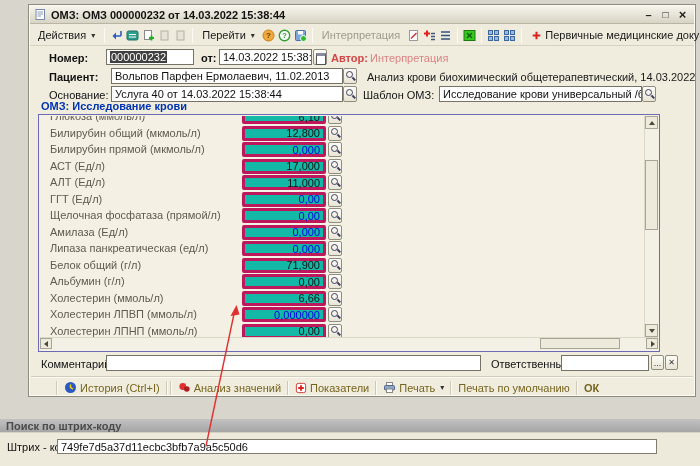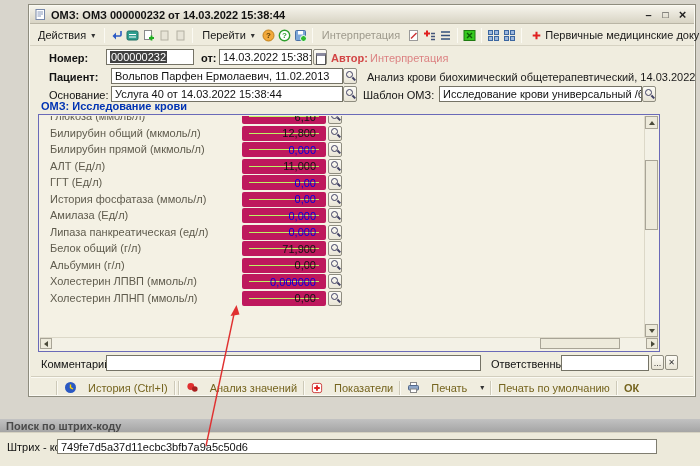--- a/index.html
+++ b/index.html
@@ -47,22 +47,22 @@
 
   .section-title{position:absolute;left:12px;top:95px;font-weight:bold;color:#0033B3;}
 
   
   .lst{position:absolute;left:9px;top:109px;width:622px;height:238px;border:1px solid #6A6AB8;
        background:#F4F1E4;box-sizing:border-box;}
   .lst-view{position:absolute;left:1px;top:1px;width:606px;height:222px;overflow:hidden;}
   .lst-row{position:relative;height:15px;margin-bottom:1.5px;}
   .lst-row.first{margin-top:-7px;}
   .tl{position:absolute;left:10px;top:1px;color:#5F5B4D;white-space:nowrap;}
-  .tf{position:absolute;left:202px;top:0;width:84px;height:15px;box-sizing:border-box;background:#bef264;
-      border:7px solid #be185d;border-radius:2px;display:flex;align-items:center;justify-content:flex-end;padding-right:3px;}
+  .tf{position:absolute;left:202px;top:0;width:84px;height:15px;box-sizing:border-box;background:#14b8a6;
+      border:3px solid #be185d;border-radius:2px;display:flex;align-items:center;justify-content:flex-end;padding-right:3px;}
   .tv-text{color:#111;}
   .tv-text.zero{color:#0000E0;}
   .tmag{position:absolute;left:288px;top:0;width:14px;height:15px;box-sizing:border-box;border:1px solid #8F8D80;
         border-radius:2px;background:linear-gradient(#FDFCF6,#E9E5D6);}
   .tmag .mag-g{left:2px;top:1.5px;}
   .tmag .mag-h{top:8px;}
 
   
   .vsb{position:absolute;right:1px;top:1px;width:13px;bottom:14px;background:#F3F1E6;border-left:1px solid #DCD8C8;}
   .sbtn{position:absolute;left:0;width:13px;height:13px;box-sizing:border-box;background:#EDEADB;border:1px solid #A8A496;}
@@ -78,21 +78,21 @@
   .hthumb{position:absolute;top:0;left:500px;width:80px;height:11px;box-sizing:border-box;background:#EDEADB;border:1px solid #A8A496;}
 
   
   .dots-btn,.x-btn{position:absolute;width:13px;height:15px;box-sizing:border-box;border:1px solid #8F8D80;border-radius:2px;
         background:linear-gradient(#FDFCF6,#E9E5D6);display:flex;align-items:center;justify-content:center;font-size:9px;color:#333;}
   .dots-btn::after{content:"...";letter-spacing:0;} .x-btn::after{content:"✕";font-size:8px;}
 
   
   .footrule{position:absolute;left:2px;right:2px;top:371px;height:0;border-top:1px solid #D2CEBE;border-bottom:1px solid #FBFAF3;}
   .footer{position:absolute;left:2px;right:2px;top:373px;height:19px;display:flex;align-items:center;padding-left:24px;}
-  .fbtn{display:flex;align-items:center;gap:11px;padding:0 5px;white-space:nowrap;color:#75641E;}
+  .fbtn{display:flex;align-items:center;gap:3px;padding:0 5px;white-space:nowrap;color:#75641E;}
   .fbtn.okb{font-weight:bold;}
   .fsep{width:1px;height:14px;background:#CDC9B8;border-right:1px solid #FBFAF3;margin:0 1px;}
 
   
   .bc-header{position:absolute;left:0;top:419px;width:700px;height:13px;
              background:linear-gradient(#C2C2C2,#A5A5A5);display:flex;align-items:center;padding:0 6px;box-sizing:border-box;}
   .bc-header span{font-weight:bold;color:#4A4A4A;font-size:11px;}
   .bc-body{position:absolute;left:0;top:432px;width:700px;height:34px;background:#EDEADB;border-top:1px solid #D6D2C2;}
   .bc-input{position:absolute;left:57px;top:6px;width:600px;height:15px;background:#fff;border:1px solid #7F7D70;
             box-sizing:border-box;display:flex;align-items:center;padding:0 3px;white-space:nowrap;}
@@ -300,41 +300,51 @@
           <span class="tl">Билирубин прямой (мкмоль/л)</span>
           <span class="tf">
               <span class="tv-text zero">0,000</span>
             </span>
           <span class="tmag">
               <span class="mag-g"></span>
               <span class="mag-h"></span>
             </span>
         </div>
         <div class="lst-row">
+          <span class="tl">АСТ (Ед/л)</span>
+          <span class="tf">
+              <span class="tv-text">17,000</span>
+            </span>
+          <span class="tmag">
+              <span class="mag-g"></span>
+              <span class="mag-h"></span>
+            </span>
+        </div>
+        <div class="lst-row">
           <span class="tl">АЛТ (Ед/л)</span>
           <span class="tf">
               <span class="tv-text">11,000</span>
             </span>
           <span class="tmag">
               <span class="mag-g"></span>
               <span class="mag-h"></span>
             </span>
         </div>
         <div class="lst-row">
           <span class="tl">ГГТ (Ед/л)</span>
           <span class="tf">
               <span class="tv-text zero">0,00</span>
             </span>
           <span class="tmag">
               <span class="mag-g"></span>
               <span class="mag-h"></span>
             </span>
         </div>
         <div class="lst-row">
-          <span class="tl">История фосфатаза (ммоль/л)</span>
+          <span class="tl">Щелочная фосфатаза (прямой/л)</span>
           <span class="tf">
               <span class="tv-text zero">0,00</span>
             </span>
           <span class="tmag">
               <span class="mag-g"></span>
               <span class="mag-h"></span>
             </span>
         </div>
         <div class="lst-row">
           <span class="tl">Амилаза (Ед/л)</span>
@@ -363,20 +373,30 @@
             </span>
           <span class="tmag">
               <span class="mag-g"></span>
               <span class="mag-h"></span>
             </span>
         </div>
         <div class="lst-row">
           <span class="tl">Альбумин (г/л)</span>
           <span class="tf">
               <span class="tv-text">0,00</span>
+            </span>
+          <span class="tmag">
+              <span class="mag-g"></span>
+              <span class="mag-h"></span>
+            </span>
+        </div>
+        <div class="lst-row">
+          <span class="tl">Холестерин (ммоль/л)</span>
+          <span class="tf">
+              <span class="tv-text">6,66</span>
             </span>
           <span class="tmag">
               <span class="mag-g"></span>
               <span class="mag-h"></span>
             </span>
         </div>
         <div class="lst-row">
           <span class="tl">Холестерин ЛПВП (ммоль/л)</span>
           <span class="tf">
               <span class="tv-text zero">0,000000</span>

